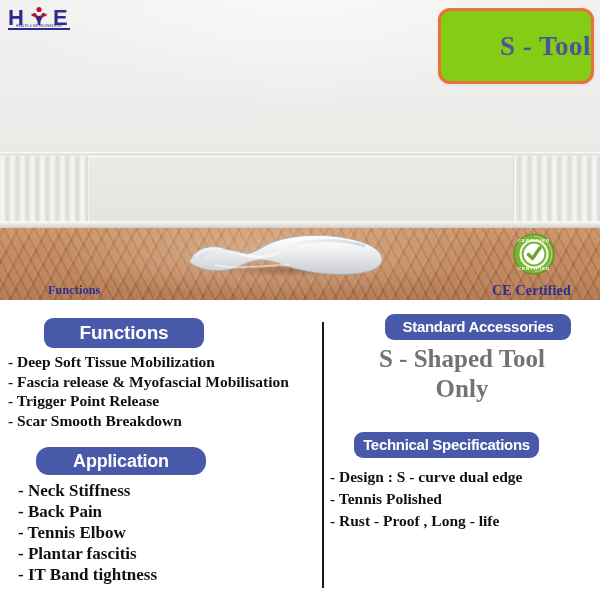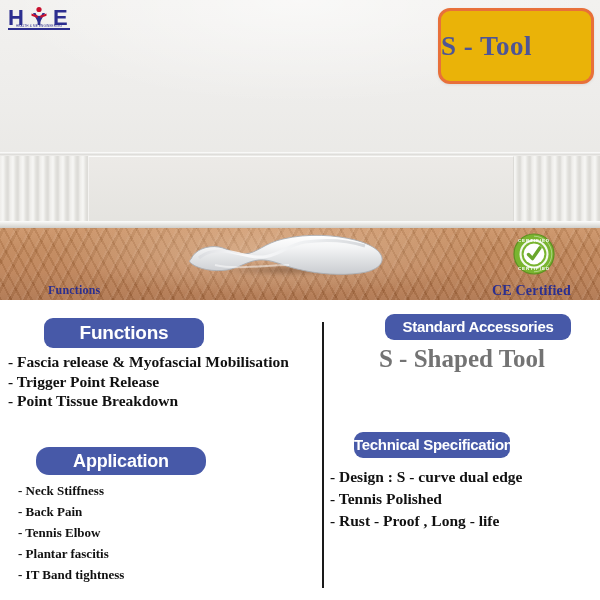--- a/index.html
+++ b/index.html
@@ -63,22 +63,22 @@
   .logo{position:absolute;left:8px;top:4px;width:62px;height:28px;}
   .logo-rule{position:absolute;left:8px;top:28px;width:62px;height:2px;background:#2c2e8f;}
   .logo-sub{
     position:absolute;left:8px;top:24px;width:62px;height:5px;
     font-family:"Liberation Sans",sans-serif;font-size:3px;letter-spacing:.2px;
     color:#2c2e8f;text-align:center;line-height:5px;white-space:nowrap;overflow:hidden;
   }
 
   .title-box{
     position:absolute;left:438px;top:8px;width:150px;height:70px;
-    background:#eab308;border:3px solid #e8703a;border-radius:12px;
-    display:flex;align-items:center;justify-content:flex-start;
+    background:#84cc16;border:3px solid #e8703a;border-radius:12px;
+    display:flex;align-items:center;justify-content:flex-end;
     box-shadow:0 1px 3px rgba(0,0,0,.08);
   }
   .title-text{
     font-family:"Liberation Serif",serif;font-weight:bold;font-size:27px;
     color:#4e5596;letter-spacing:.5px;
   }
 
   .banner-label{
     position:absolute;font-family:"Liberation Serif",serif;font-weight:bold;
     color:#2b2f8f;font-size:12px;letter-spacing:.2px;
@@ -101,32 +101,32 @@
     display:inline-block;background:#4759a8;color:#ffffff;border-radius:9px;
     font-family:"Liberation Sans",sans-serif;font-weight:bold;
     text-align:center;white-space:nowrap;
   }
   .badge-functions{position:absolute;left:44px;top:18px;width:160px;height:30px;
     line-height:30px;font-size:19px;letter-spacing:-.2px;}
   .badge-application{position:absolute;left:36px;top:147px;width:170px;height:28px;
     line-height:28px;font-size:18px;letter-spacing:-.2px;border-radius:13px;}
   .badge-accessories{position:absolute;left:28px;top:14px;width:186px;height:26px;
     line-height:26px;font-size:15px;letter-spacing:-.3px;margin-left:33px;}
-  .badge-techspecs{position:absolute;left:30px;top:132px;width:156px;height:26px;
+  .badge-techspecs{position:absolute;left:30px;top:132px;width:185px;height:26px;
     line-height:26px;font-size:15px;letter-spacing:-.3px;}
 
   .list{position:absolute;margin:0;padding:0;list-style:none;}
   .list li{
     font-family:"Liberation Serif",serif;font-weight:bold;color:#111111;
     white-space:nowrap;
   }
   .list-functions{left:8px;top:52px;}
   .list-functions li{font-size:15.5px;line-height:19.5px;}
   .list-application{left:18px;top:180px;}
-  .list-application li{font-size:13px;line-height:21px;font-family:Liberation Serif, serif;}
+  .list-application li{font-size:17px;line-height:21px;font-family:Liberation Serif, serif;}
   .list-specs{left:6px;top:166px;}
   .list-specs li{font-size:15.5px;line-height:22px;}
 
   .accessory{
     position:absolute;left:0;top:44px;width:276px;text-align:center;
     font-family:"Liberation Serif",serif;font-weight:bold;color:#737373;
     font-size:25px;line-height:30px;
   }
 </style>
 </head>
@@ -211,39 +211,41 @@
     <div class="banner-label label-functions">Functions</div>
     <div class="banner-label label-ce">CE Certified</div>
   </div>
 
   <div class="content">
     <div class="divider"></div>
 
     <div class="col col-left">
       <div class="badge badge-functions">Functions</div>
       <ul class="list list-functions">
+        <li>- Deep Soft Tissue Mobilization</li>
         <li>- Fascia release &amp; Myofascial Mobilisation</li>
         <li>- Trigger Point Release</li>
-        <li>- Point Tissue Breakdown</li>
+        <li>- Scar Smooth Breakdown</li>
       </ul>
 
       <div class="badge badge-application">Application</div>
       <ul class="list list-application">
         <li>- Neck Stiffness</li>
         <li>- Back Pain</li>
         <li>- Tennis Elbow</li>
         <li>- Plantar fascitis</li>
         <li>- IT Band tightness</li>
       </ul>
     </div>
 
     <div class="col col-right">
       <div class="badge badge-accessories">Standard Accessories</div>
       <div class="accessory">
         <div>S - Shaped Tool</div>
+        <div>Only</div>
       </div>
 
       <div class="badge badge-techspecs">Technical Specifications</div>
       <ul class="list list-specs">
         <li>- Design : S - curve dual edge</li>
         <li>- Tennis Polished</li>
         <li>- Rust - Proof , Long - life</li>
       </ul>
     </div>
   </div>

